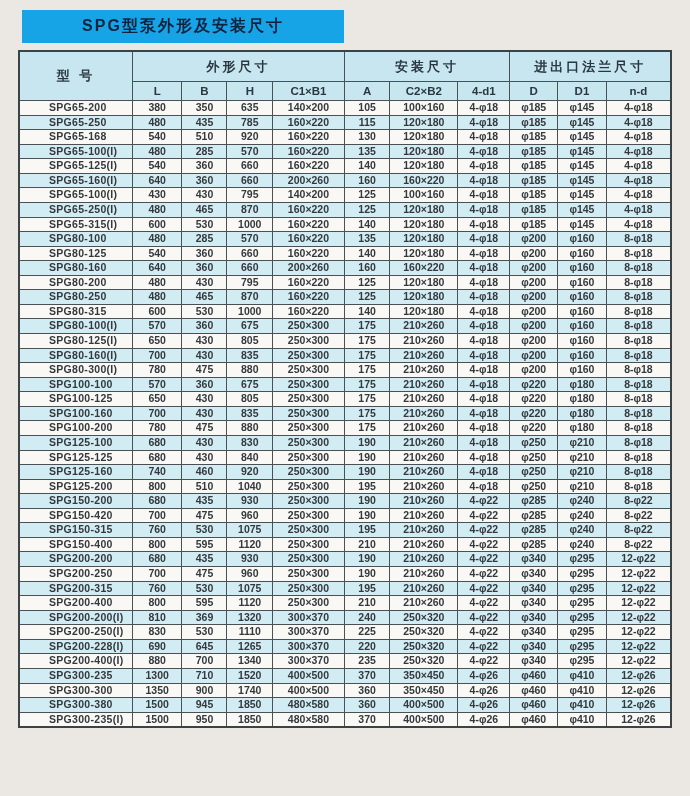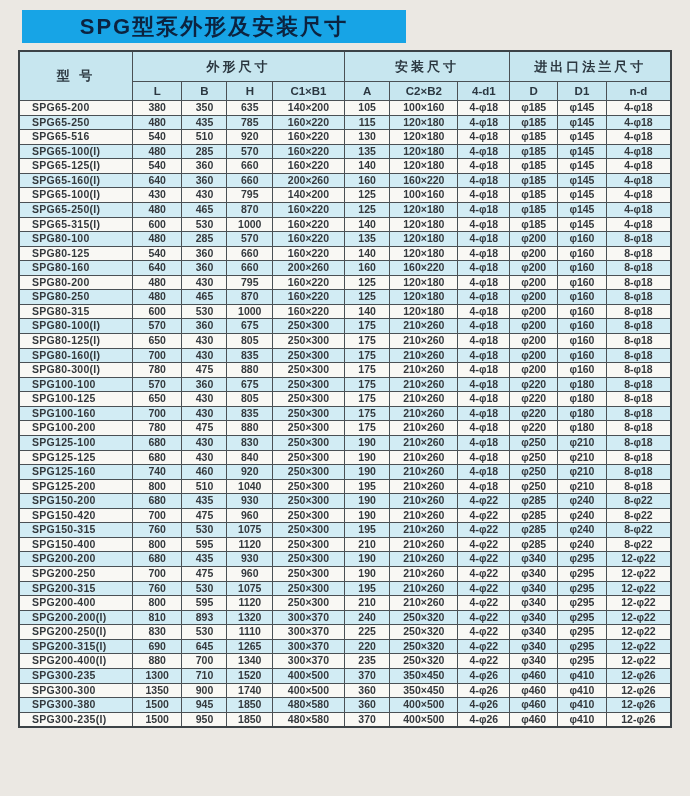--- a/index.html
+++ b/index.html
@@ -6,24 +6,24 @@
   body{
     width:690px;height:796px;
     background:#ebe8e3;
     font-family:"Liberation Sans", sans-serif;
     color:#2e3338;
     position:relative;
     overflow:hidden;
   }
   .title-bar{
     position:absolute;left:22px;top:10px;
-    width:384px;height:33px;
+    width:322px;height:33px;
     background:#17a4e6;
     display:flex;align-items:center;justify-content:center;
-    font-size:22px;font-weight:bold;color:#0c2340;
+    font-size:16px;font-weight:bold;color:#0c2340;
     letter-spacing:2px;
   }
   table.spec{
     position:absolute;left:18px;top:50px;
     width:654px;
     border-collapse:collapse;
     table-layout:fixed;
     border:2px solid #3c4347;
     font-size:11px;
   }
@@ -48,21 +48,21 @@
     background:#f9f8f4;
     font-weight:bold;
     font-size:10.5px;
     color:#34393d;
   }
   table.spec tbody tr:nth-child(even) td{
     background:#d2ecf4;
   }
   table.spec tbody td.model-cell{
     text-align:left;
-    padding-left:12px;
+    padding-left:29px;
     letter-spacing:0.3px;
   }
   col.c-model{width:17.4%;}
   col.c-l{width:7.6%;}
   col.c-b{width:6.9%;}
   col.c-h{width:7.0%;}
   col.c-c1b1{width:11.0%;}
   col.c-a{width:7.0%;}
   col.c-c2b2{width:10.4%;}
   col.c-4d1{width:8.0%;}
@@ -132,21 +132,21 @@
         <td>785</td>
         <td>160×220</td>
         <td>115</td>
         <td>120×180</td>
         <td>4-φ18</td>
         <td>φ185</td>
         <td>φ145</td>
         <td>4-φ18</td>
       </tr>
       <tr>
-        <td class="model-cell">SPG65-516</td>
+        <td class="model-cell">SPG65-168</td>
         <td>540</td>
         <td>510</td>
         <td>920</td>
         <td>160×220</td>
         <td>130</td>
         <td>120×180</td>
         <td>4-φ18</td>
         <td>φ185</td>
         <td>φ145</td>
         <td>4-φ18</td>
@@ -563,21 +563,21 @@
         <td>210</td>
         <td>210×260</td>
         <td>4-φ22</td>
         <td>φ340</td>
         <td>φ295</td>
         <td>12-φ22</td>
       </tr>
       <tr>
         <td class="model-cell">SPG200-200(I)</td>
         <td>810</td>
-        <td>893</td>
+        <td>369</td>
         <td>1320</td>
         <td>300×370</td>
         <td>240</td>
         <td>250×320</td>
         <td>4-φ22</td>
         <td>φ340</td>
         <td>φ295</td>
         <td>12-φ22</td>
       </tr>
       <tr>
@@ -587,21 +587,21 @@
         <td>1110</td>
         <td>300×370</td>
         <td>225</td>
         <td>250×320</td>
         <td>4-φ22</td>
         <td>φ340</td>
         <td>φ295</td>
         <td>12-φ22</td>
       </tr>
       <tr>
-        <td class="model-cell">SPG200-315(I)</td>
+        <td class="model-cell">SPG200-228(I)</td>
         <td>690</td>
         <td>645</td>
         <td>1265</td>
         <td>300×370</td>
         <td>220</td>
         <td>250×320</td>
         <td>4-φ22</td>
         <td>φ340</td>
         <td>φ295</td>
         <td>12-φ22</td>

